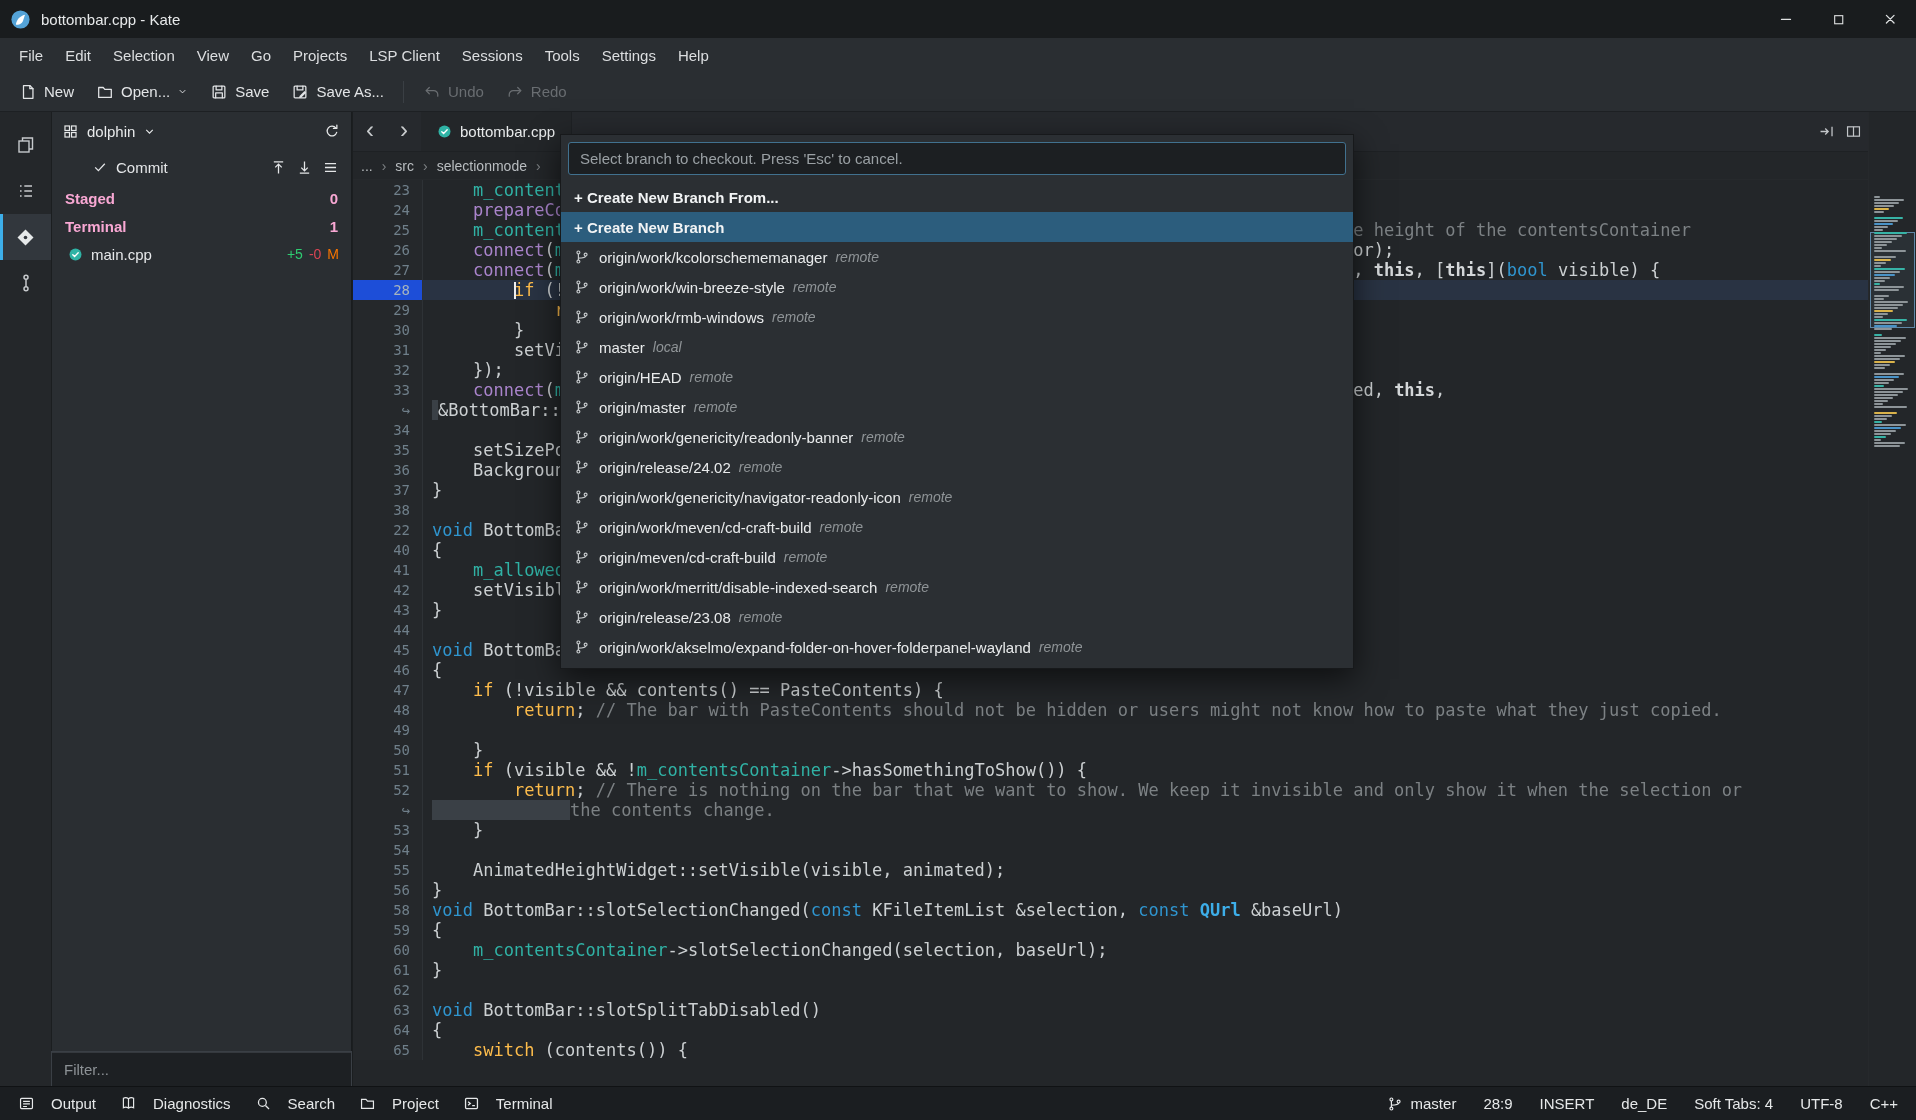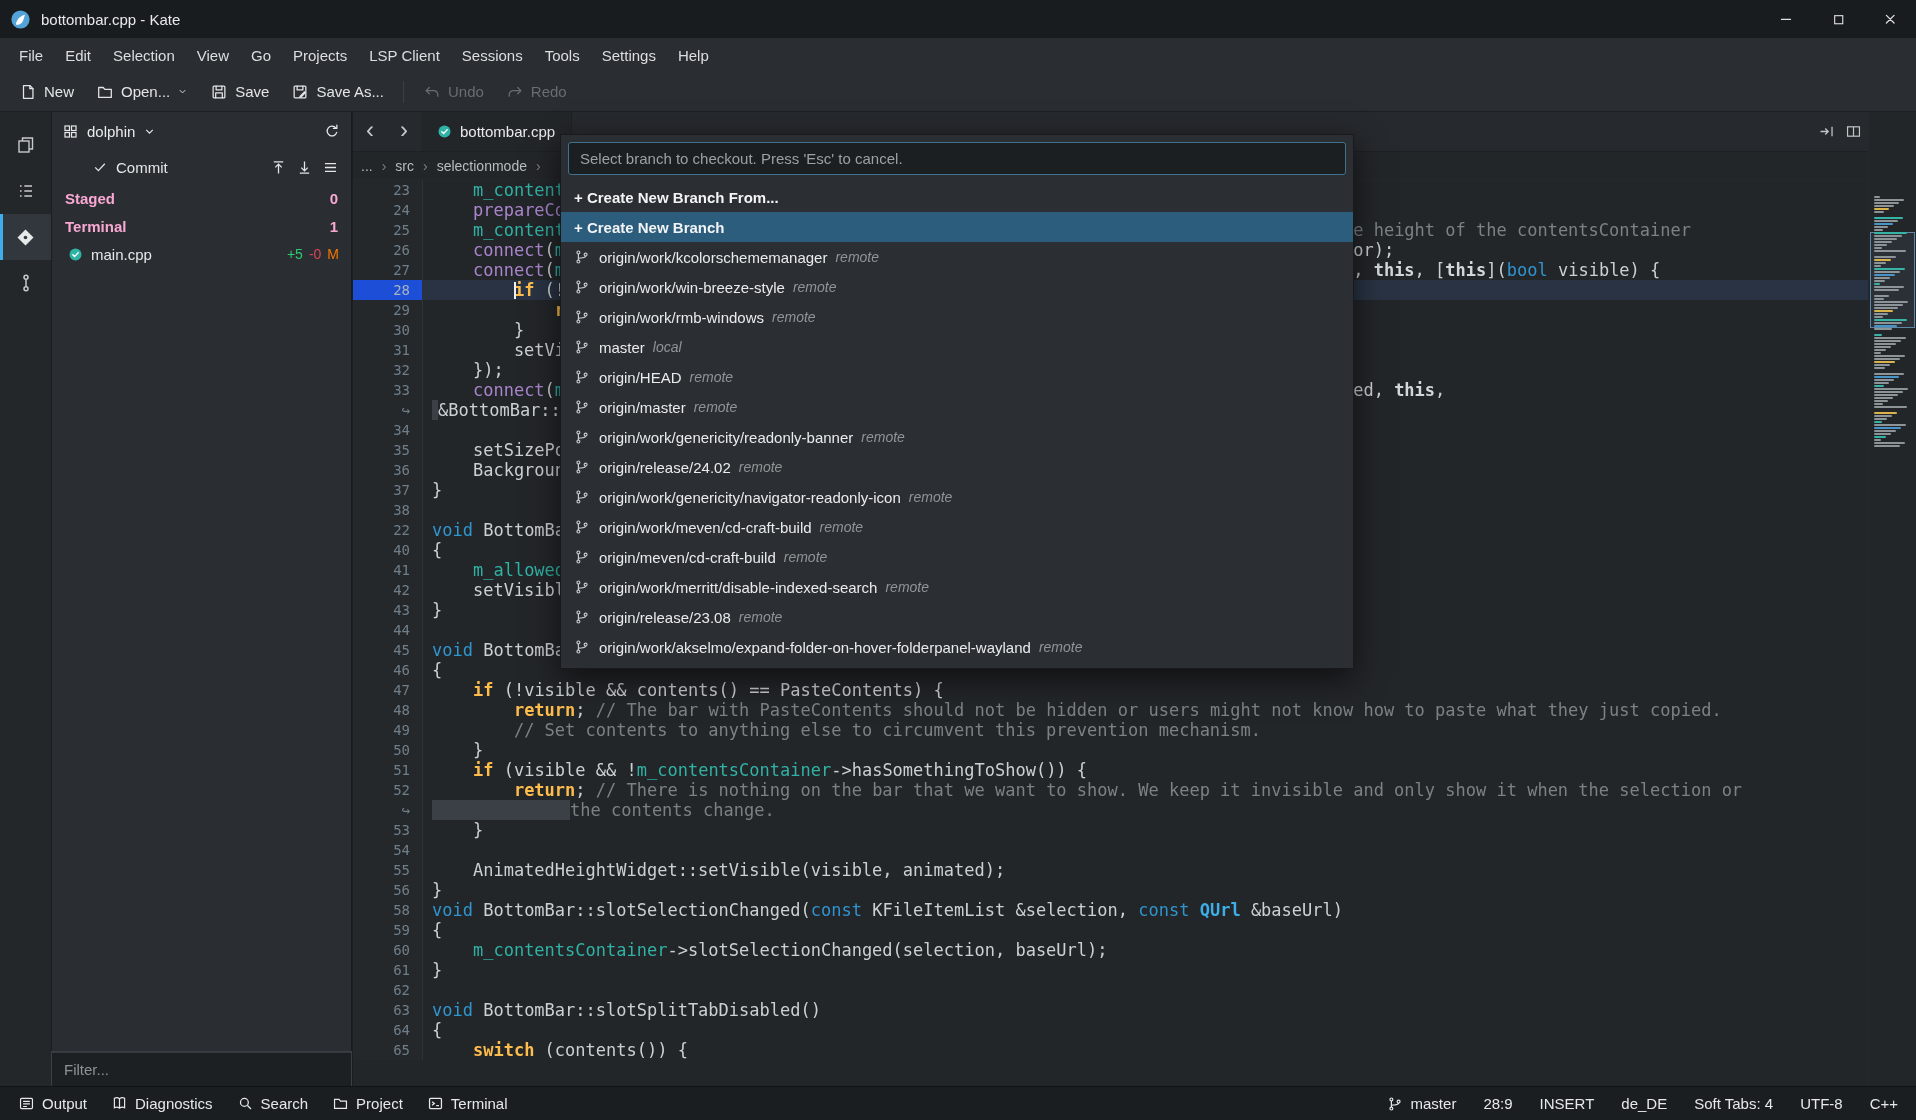--- a/index.html
+++ b/index.html
@@ -59,21 +59,21 @@
 
   .code{position:absolute;top:68px;bottom:0;left:0;right:0;overflow:hidden;font-family:"DejaVu Sans Mono",monospace;font-size:17px;line-height:20px}
   .code-row{height:20px;display:flex;white-space:pre}
   .gutter{width:70px;flex:none;display:flex;justify-content:flex-end;align-items:center;padding-right:12px;color:#6f7f8a;font-size:14px;background:#25282b;border-right:1px solid #2e3236}
   .code-text{padding-left:9px}
   .cur-row{background:#293343}
   .cur-row .gutter{color:#a6b4be;background:#1d4ed8}
   .wrap-pad{display:inline-block;height:20px;background:#3a4046;vertical-align:top}
   .seg-d{color:#ccd0d2}
   .seg-t{color:#2f95cf}
-  .seg-c{color:#fdbc4b;font-weight:bold}
+  .seg-c{color:#fdbc4b;font-weight:normal}
   .seg-m{color:#30b2a5}
   .seg-f{color:#aa84cc}
   .seg-k{color:#d4d7d9;font-weight:bold}
   .seg-q{color:#3daee9;font-weight:bold}
   .seg-x{color:#7c8184}
   .seg-caret{display:inline-block;width:0;height:17px;border-left:2px solid #eef0f1;vertical-align:middle;margin-right:-2px;position:relative;top:-1px}
 
   
   .minimap{position:absolute;right:0;top:0;bottom:0;width:48px;background:#232629;border-left:1px solid #26292c}
   .mm-bar{position:absolute;left:5px;height:2px;border-radius:1px}
@@ -86,21 +86,21 @@
   .popup-input::placeholder{color:#9aa0a4}
   .popup-row{height:30px;display:flex;align-items:center;padding:0 13px;font-size:15px;color:#e9ebec}
   .popup-row.sel{background:#2c5d7d;color:#ffffff}
   .popup-row.action{font-weight:bold;color:#f2f4f5}
   .popup-row .bicon{margin-right:9px;color:#c6cacc}
   .branch-type{font-style:italic;color:#8f9497;margin-left:8px;font-size:14px}
 
   
   .statusbar{position:absolute;bottom:0;left:0;right:0;height:34px;background:#1b1e21;border-top:1px solid #101214;display:flex;align-items:center;font-size:15px;color:#e6e8e9}
   .sb-left{display:flex;align-items:center;height:100%;padding-left:6px}
-  .sb-item{display:flex;align-items:center;gap:7px;padding:0 12px;height:100%}
+  .sb-item{display:flex;align-items:center;gap:16px;padding:0 12px;height:100%}
   .sb-right{margin-left:auto;display:flex;align-items:center;gap:27px;padding-right:18px}
   .sb-right .sb-item{padding:0;gap:8px}
 </style>
 </head>
 <body>
 
 <div class="titlebar">
   <span class="icon">
       <svg viewBox="0 0 22 22" width="21" height="21">
         <circle cx="11" cy="11" r="9.5" fill="#54a3d8"></circle>
@@ -381,21 +381,21 @@
         <div class="code-row"><div class="gutter">22</div><div class="code-text"><span class="seg-t">void</span><span class="seg-d"> BottomBar::setVisible(</span><span class="seg-t">bool</span><span class="seg-d"> visible, Animated animated)</span></div></div>
         <div class="code-row"><div class="gutter">40</div><div class="code-text"><span class="seg-d">{</span></div></div>
         <div class="code-row"><div class="gutter">41</div><div class="code-text"><span class="seg-d">    </span><span class="seg-m">m_allowedToBeVisible</span><span class="seg-d"> = visible;</span></div></div>
         <div class="code-row"><div class="gutter">42</div><div class="code-text"><span class="seg-d">    setVisibleInternal(visible, animated);</span></div></div>
         <div class="code-row"><div class="gutter">43</div><div class="code-text"><span class="seg-d">}</span></div></div>
         <div class="code-row"><div class="gutter">44</div><div class="code-text"></div></div>
         <div class="code-row"><div class="gutter">45</div><div class="code-text"><span class="seg-t">void</span><span class="seg-d"> BottomBar::setVisibleInternal(</span><span class="seg-t">bool</span><span class="seg-d"> visible, Animated animated)</span></div></div>
         <div class="code-row"><div class="gutter">46</div><div class="code-text"><span class="seg-d">{</span></div></div>
         <div class="code-row"><div class="gutter">47</div><div class="code-text"><span class="seg-d">    </span><span class="seg-c">if</span><span class="seg-d"> (!visible &amp;&amp; contents() == PasteContents) {</span></div></div>
         <div class="code-row"><div class="gutter">48</div><div class="code-text"><span class="seg-d">        </span><span class="seg-c">return</span><span class="seg-d">; </span><span class="seg-x">// The bar with PasteContents should not be hidden or users might not know how to paste what they just copied.</span></div></div>
-        <div class="code-row"><div class="gutter">49</div><div class="code-text"><span class="seg-d">        </span><span class="seg-x">// Set contents to anything else to circumvent this prevention mechanism.</span></div></div>
+        <div class="code-row"><div class="gutter">49</div></div>
         <div class="code-row"><div class="gutter">50</div><div class="code-text"><span class="seg-d">    }</span></div></div>
         <div class="code-row"><div class="gutter">51</div><div class="code-text"><span class="seg-d">    </span><span class="seg-c">if</span><span class="seg-d"> (visible &amp;&amp; !</span><span class="seg-m">m_contentsContainer</span><span class="seg-d">-&gt;hasSomethingToShow()) {</span></div></div>
         <div class="code-row"><div class="gutter">52</div><div class="code-text"><span class="seg-d">        </span><span class="seg-c">return</span><span class="seg-d">; </span><span class="seg-x">// There is nothing on the bar that we want to show. We keep it invisible and only show it when the selection or</span></div></div>
         <div class="code-row"><div class="gutter">↪</div><div class="code-text"><span class="wrap-pad" style="width: 138px;"></span><span class="seg-x">the contents change.</span></div></div>
         <div class="code-row"><div class="gutter">53</div><div class="code-text"><span class="seg-d">    }</span></div></div>
         <div class="code-row"><div class="gutter">54</div><div class="code-text"></div></div>
         <div class="code-row"><div class="gutter">55</div><div class="code-text"><span class="seg-d">    AnimatedHeightWidget::setVisible(visible, animated);</span></div></div>
         <div class="code-row"><div class="gutter">56</div><div class="code-text"><span class="seg-d">}</span></div></div>
         <div class="code-row"><div class="gutter">58</div><div class="code-text"><span class="seg-t">void</span><span class="seg-d"> BottomBar::slotSelectionChanged(</span><span class="seg-t">const</span><span class="seg-d"> KFileItemList &amp;selection, </span><span class="seg-t">const</span><span class="seg-d"> </span><span class="seg-q">QUrl</span><span class="seg-d"> &amp;baseUrl)</span></div></div>
         <div class="code-row"><div class="gutter">59</div><div class="code-text"><span class="seg-d">{</span></div></div>

